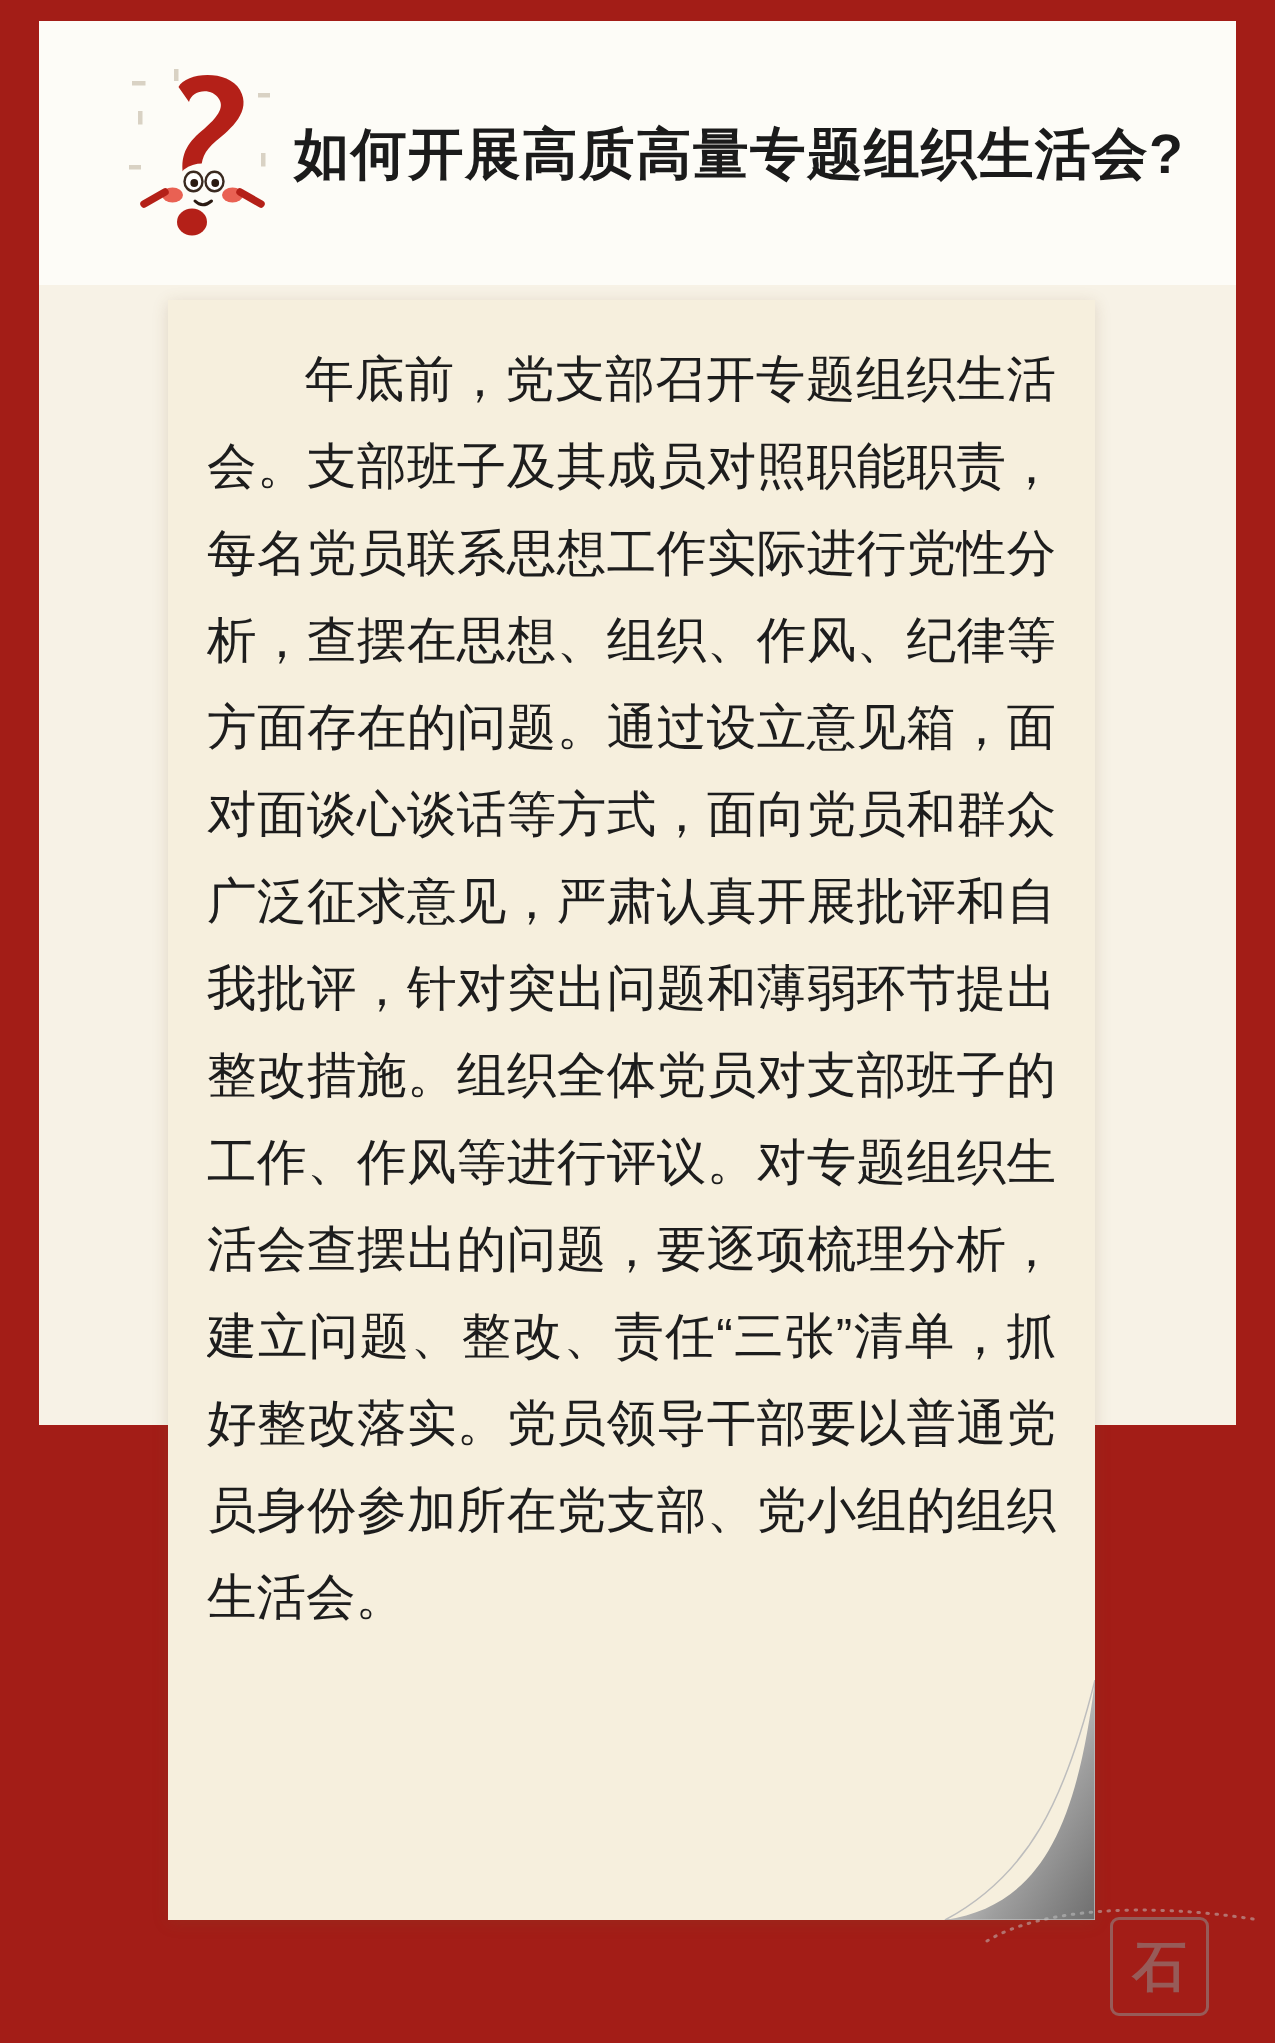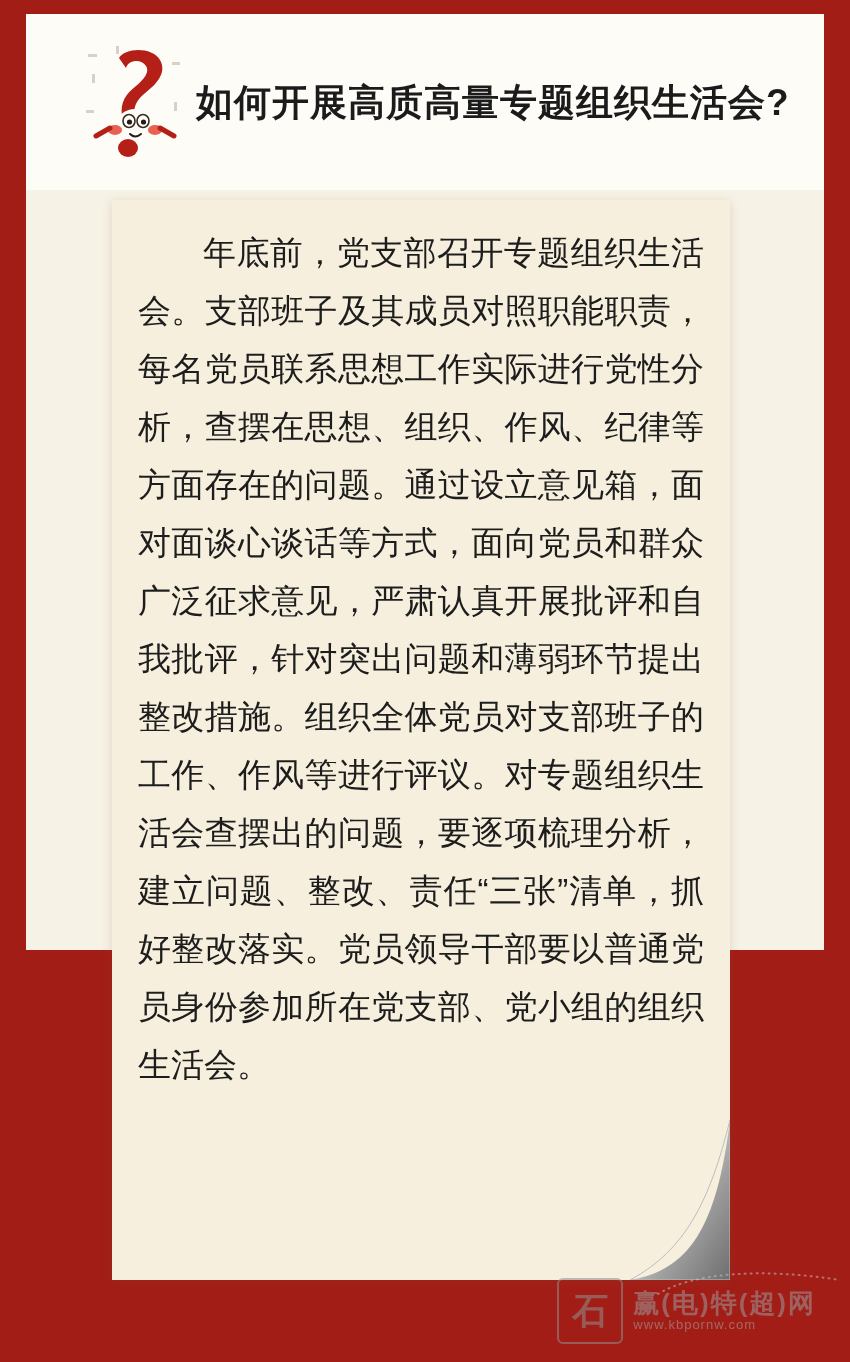--- a/index.html
+++ b/index.html
@@ -222,19 +222,15 @@
     </div>
 
   </div>
 
   <svg class="wm-swoosh" viewBox="0 0 190 34" xmlns="http://www.w3.org/2000/svg">
     <path d="M4 28 C40 6, 110 2, 186 14" stroke="#c6c6c6" stroke-width="2" fill="none" stroke-dasharray="1 5" stroke-linecap="round"></path>
   </svg>
 
   <div class="watermark">
     <div class="wm-logo">石</div>
-    <div class="wm-texts">
-      <div class="wm-cn">赢(电)特(超)网</div>
-      <div class="wm-url">www.kbpornw.com</div>
-    </div>
   </div>
 
 </div>
 
 </body></html>

